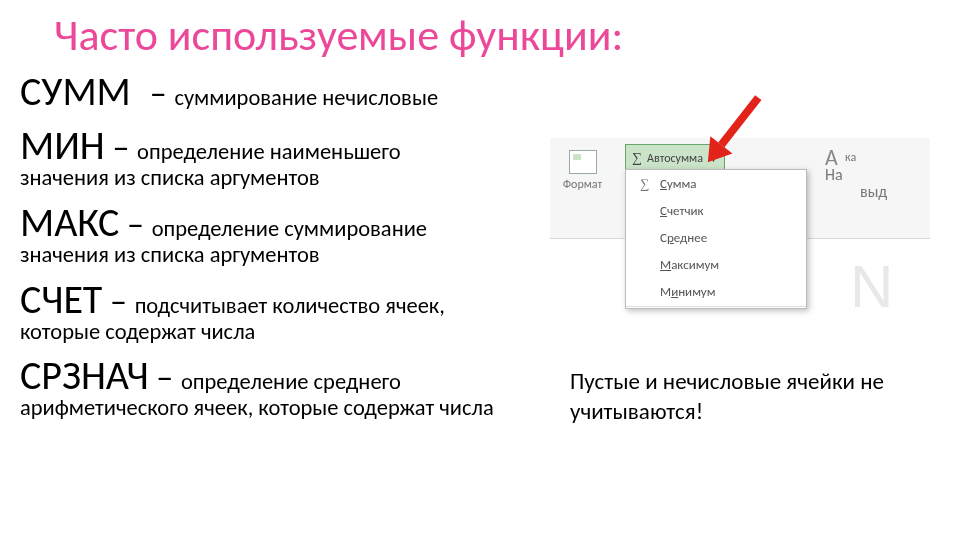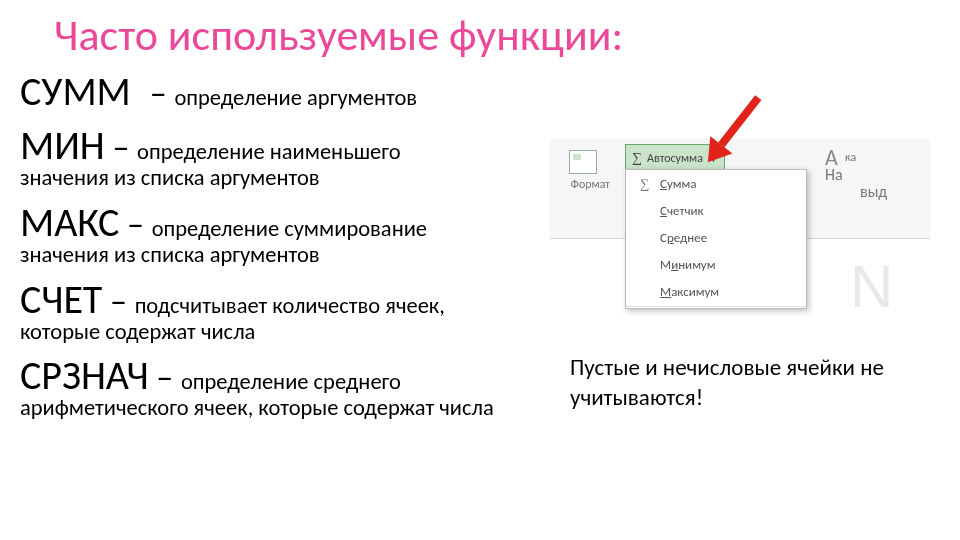--- a/index.html
+++ b/index.html
@@ -4,25 +4,25 @@
 <style>
 html,body{margin:0;padding:0;width:960px;height:540px;font-family:"Calibri","Segoe UI",Arial,sans-serif;background:#fff;color:#000;overflow:hidden}
 .slide{position:relative;width:960px;height:540px}
 .title{position:absolute;left:54px;top:8px;font-size:44px;color:#ec4899}
 .defs{position:absolute;left:20px;top:60px;width:530px;line-height:1.1}
 .fn{font-size:40px;color:#000}
 .dash{font-size:34px}
 .desc{font-size:22.5px}
 .desc2{font-size:22.5px;display:block;margin-top:-2px}
 .block{margin-top:10px}
-.note{position:absolute;left:570px;top:353px;width:340px;font-size:23px;line-height:1.3}
+.note{position:absolute;left:570px;top:367px;width:340px;font-size:23px;line-height:1.3}
 
 .excel{position:absolute;left:550px;top:102px;width:380px;height:230px}
 .ribbon-bg{position:absolute;left:0;top:36px;width:380px;height:100px;background:#f6f6f6;border-bottom:1px solid #d8d8d8}
-.btn-format{position:absolute;left:5px;top:48px;width:55px;text-align:right;font-size:12px;color:#777}
+.btn-format{position:absolute;left:5px;top:48px;width:55px;text-align:center;font-size:12px;color:#777}
 .btn-format .ico{width:26px;height:22px;margin:0 auto 3px;border:1px solid #9aa;position:relative;background:#fff}
 .btn-format .ico:before{content:"";position:absolute;left:3px;top:3px;width:8px;height:6px;background:#cbe3c8}
 .btn-autosum{position:absolute;left:75px;top:42px;height:22px;display:flex;align-items:center;background:#cbe3c8;border:1px solid #6aa56a;font-size:12px;color:#444;padding:2px 6px}
 .btn-autosum .sig{font-family:"Times New Roman",serif;font-size:14px;margin-right:5px}
 .btn-autosum .dd{margin-left:6px;font-size:9px;color:#444}
 .rt-ico{position:absolute;left:275px;top:42px;font-size:22px;color:#888}
 .rt-txt{position:absolute;left:295px;top:48px;font-size:12px;color:#777}
 .rt-txt2{position:absolute;left:275px;top:63px;font-size:16px;color:#777}
 .rt-txt3{position:absolute;left:310px;top:80px;font-size:16px;color:#777}
 
@@ -41,21 +41,21 @@
 </style>
 </head>
 <body>
 <div class="slide">
 
 <div class="title">Часто используемые функции:</div>
 
 <div class="defs">
   <div class="block">
     <span class="fn">СУММ</span>
-    <span class="dash">&nbsp;&nbsp;</span><span class="dash">– </span><span class="desc">определение аргументов</span>
+    <span class="dash">&nbsp;&nbsp;</span><span class="dash">– </span><span class="desc">суммирование нечисловые</span>
   </div>
   <div class="block">
     <span class="fn">МИН</span><span class="dash"> – </span><span class="desc">определение наименьшего</span>
     <span class="desc2">значения из списка аргументов</span>
   </div>
   <div class="block">
     <span class="fn">МАКС</span><span class="dash"> – </span><span class="desc">определение суммирование</span>
     <span class="desc2">значения из списка аргументов</span>
   </div>
   <div class="block">
@@ -96,25 +96,25 @@
     <div class="row nosig">
           <span class="sig">∑</span>
           <span><u>С</u>четчик</span>
         </div>
     <div class="row nosig">
           <span class="sig">∑</span>
           <span>С<u>р</u>еднее</span>
         </div>
     <div class="row nosig">
           <span class="sig">∑</span>
-          <span>М<u>и</u>нимум</span>
+          <span><u>М</u>аксимум</span>
         </div>
     <div class="row nosig">
           <span class="sig">∑</span>
-          <span><u>М</u>аксимум</span>
+          <span>М<u>и</u>нимум</span>
         </div>
     <div class="sep"></div>
   </div>
 
   <div class="arrow">
     <div class="shaft"></div>
     <div class="head"></div>
   </div>
 </div>
 

